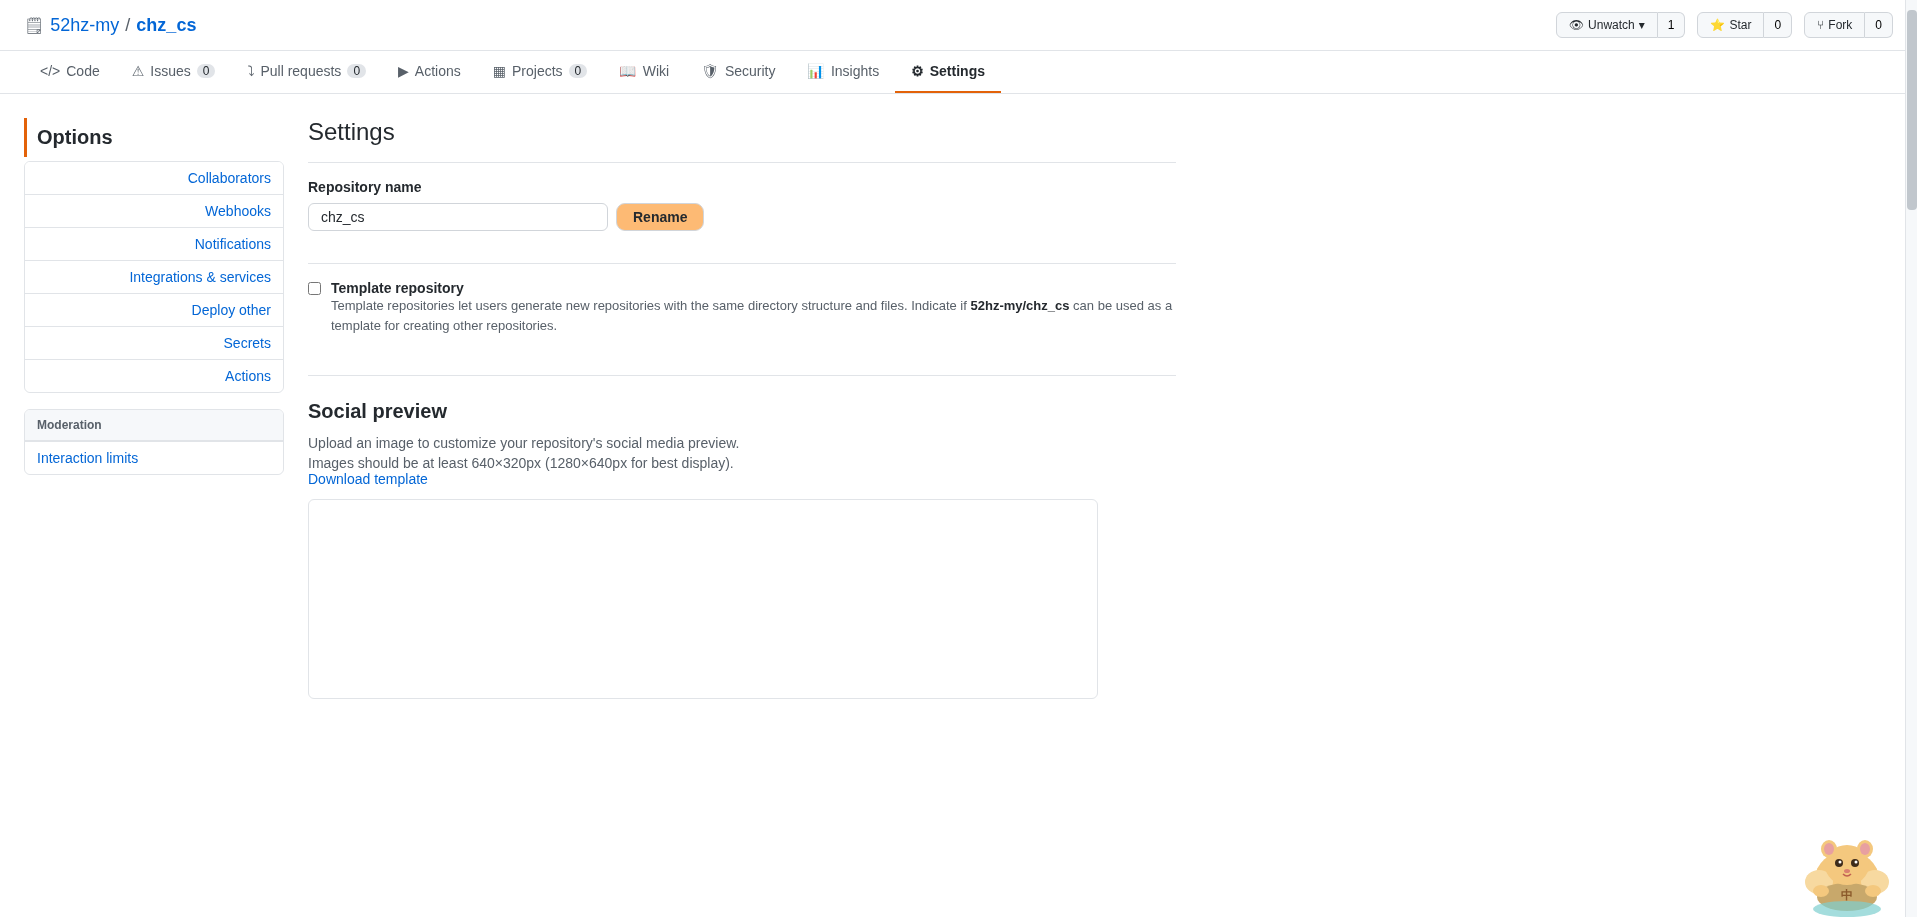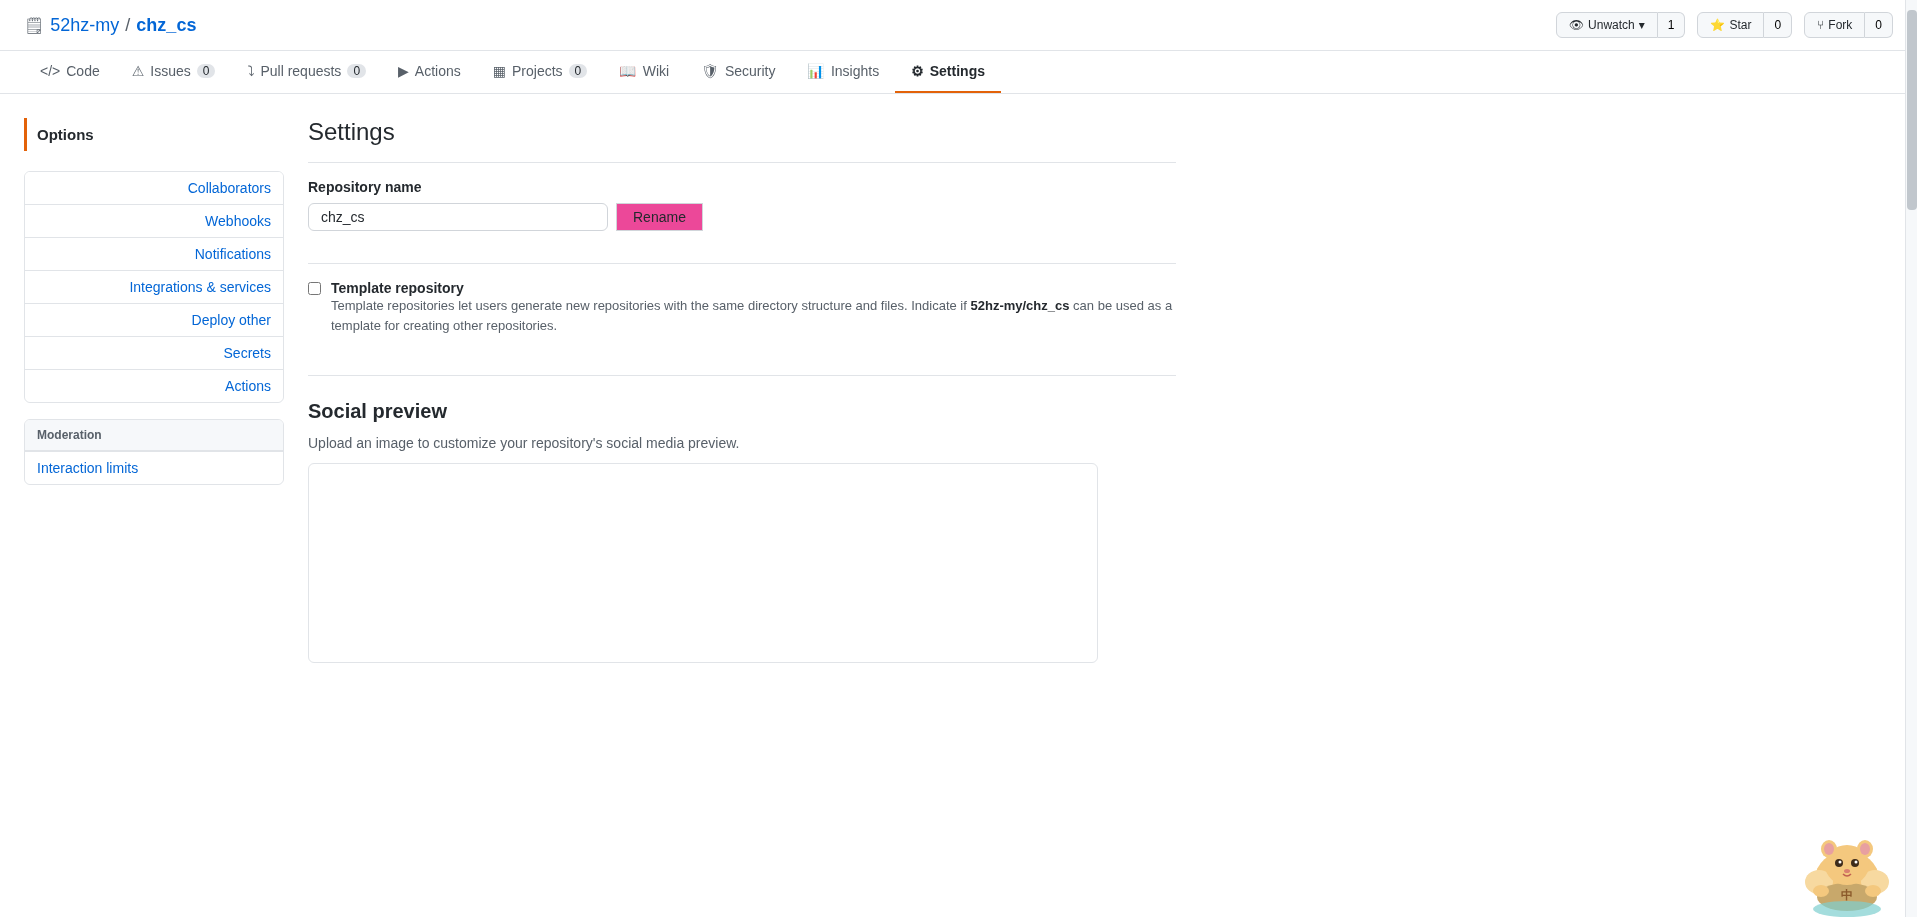--- a/index.html
+++ b/index.html
@@ -133,26 +133,26 @@
       border: 1px solid #e1e4e8;
       border-top: none;
       background: #fff;
       cursor: pointer;
     }
     .sidebar-item:last-child {
       border-radius: 0 0 6px 6px;
     }
     .sidebar-options-header {
       padding: 8px 0 8px 4px;
-      font-size: 15px;
+      font-size: 20px;
       font-weight: 600;
       color: #24292e;
       border-left: 3px solid #e36209;
       padding-left: 10px;
-      margin-bottom: 20px;
+      margin-bottom: 4px;
     }
     .sidebar-options {
       border: 1px solid #e1e4e8;
       border-radius: 6px;
       overflow: hidden;
       margin-bottom: 16px;
     }
     .sidebar-options .sidebar-item {
       border: none;
       border-top: 1px solid #e1e4e8;
@@ -220,24 +220,24 @@
       border: 1px solid #d1d5da;
       border-radius: 6px;
       width: 300px;
       color: #24292e;
       background: #fff;
       outline: none;
     }
     .rename-btn {
       padding: 5px 16px;
       font-size: 14px;
-      font-weight: 400;
+      font-weight: 700;
       border: 1px solid #d1d5da;
-      border-radius: 0;
-      background: #ec4899;
+      border-radius: 9px;
+      background: #fdba74;
       cursor: pointer;
       color: #24292e;
     }
 
     
     .checkbox-section {
       margin-top: 24px;
       padding: 16px 0;
       border-top: 1px solid #e1e4e8;
     }
@@ -456,20 +456,25 @@
           <div class="checkbox-desc">
             <span>Template repositories let users generate new repositories with the same directory structure and files. Indicate if </span><strong>52hz-my/chz_cs</strong><span> can be used as a template for creating other repositories.</span>
           </div>
         </div>
       </div>
     </div>
 
     <div class="social-preview-section">
       <h2 class="section-title">Social preview</h2>
       <p class="section-desc">Upload an image to customize your repository's social media preview.</p>
+      <p class="section-desc-line2">
+        <span>Images should be at least 640×320px (1280×640px for best display).</span>
+        <br>
+        <a href="#" class="download-link">Download template</a>
+      </p>
       <div class="social-preview-box"></div>
     </div>
   </main>
 </div>
 
 <div class="scrollbar">
   <div class="scrollbar-thumb"></div>
 </div>
 
 <div class="mascot">

